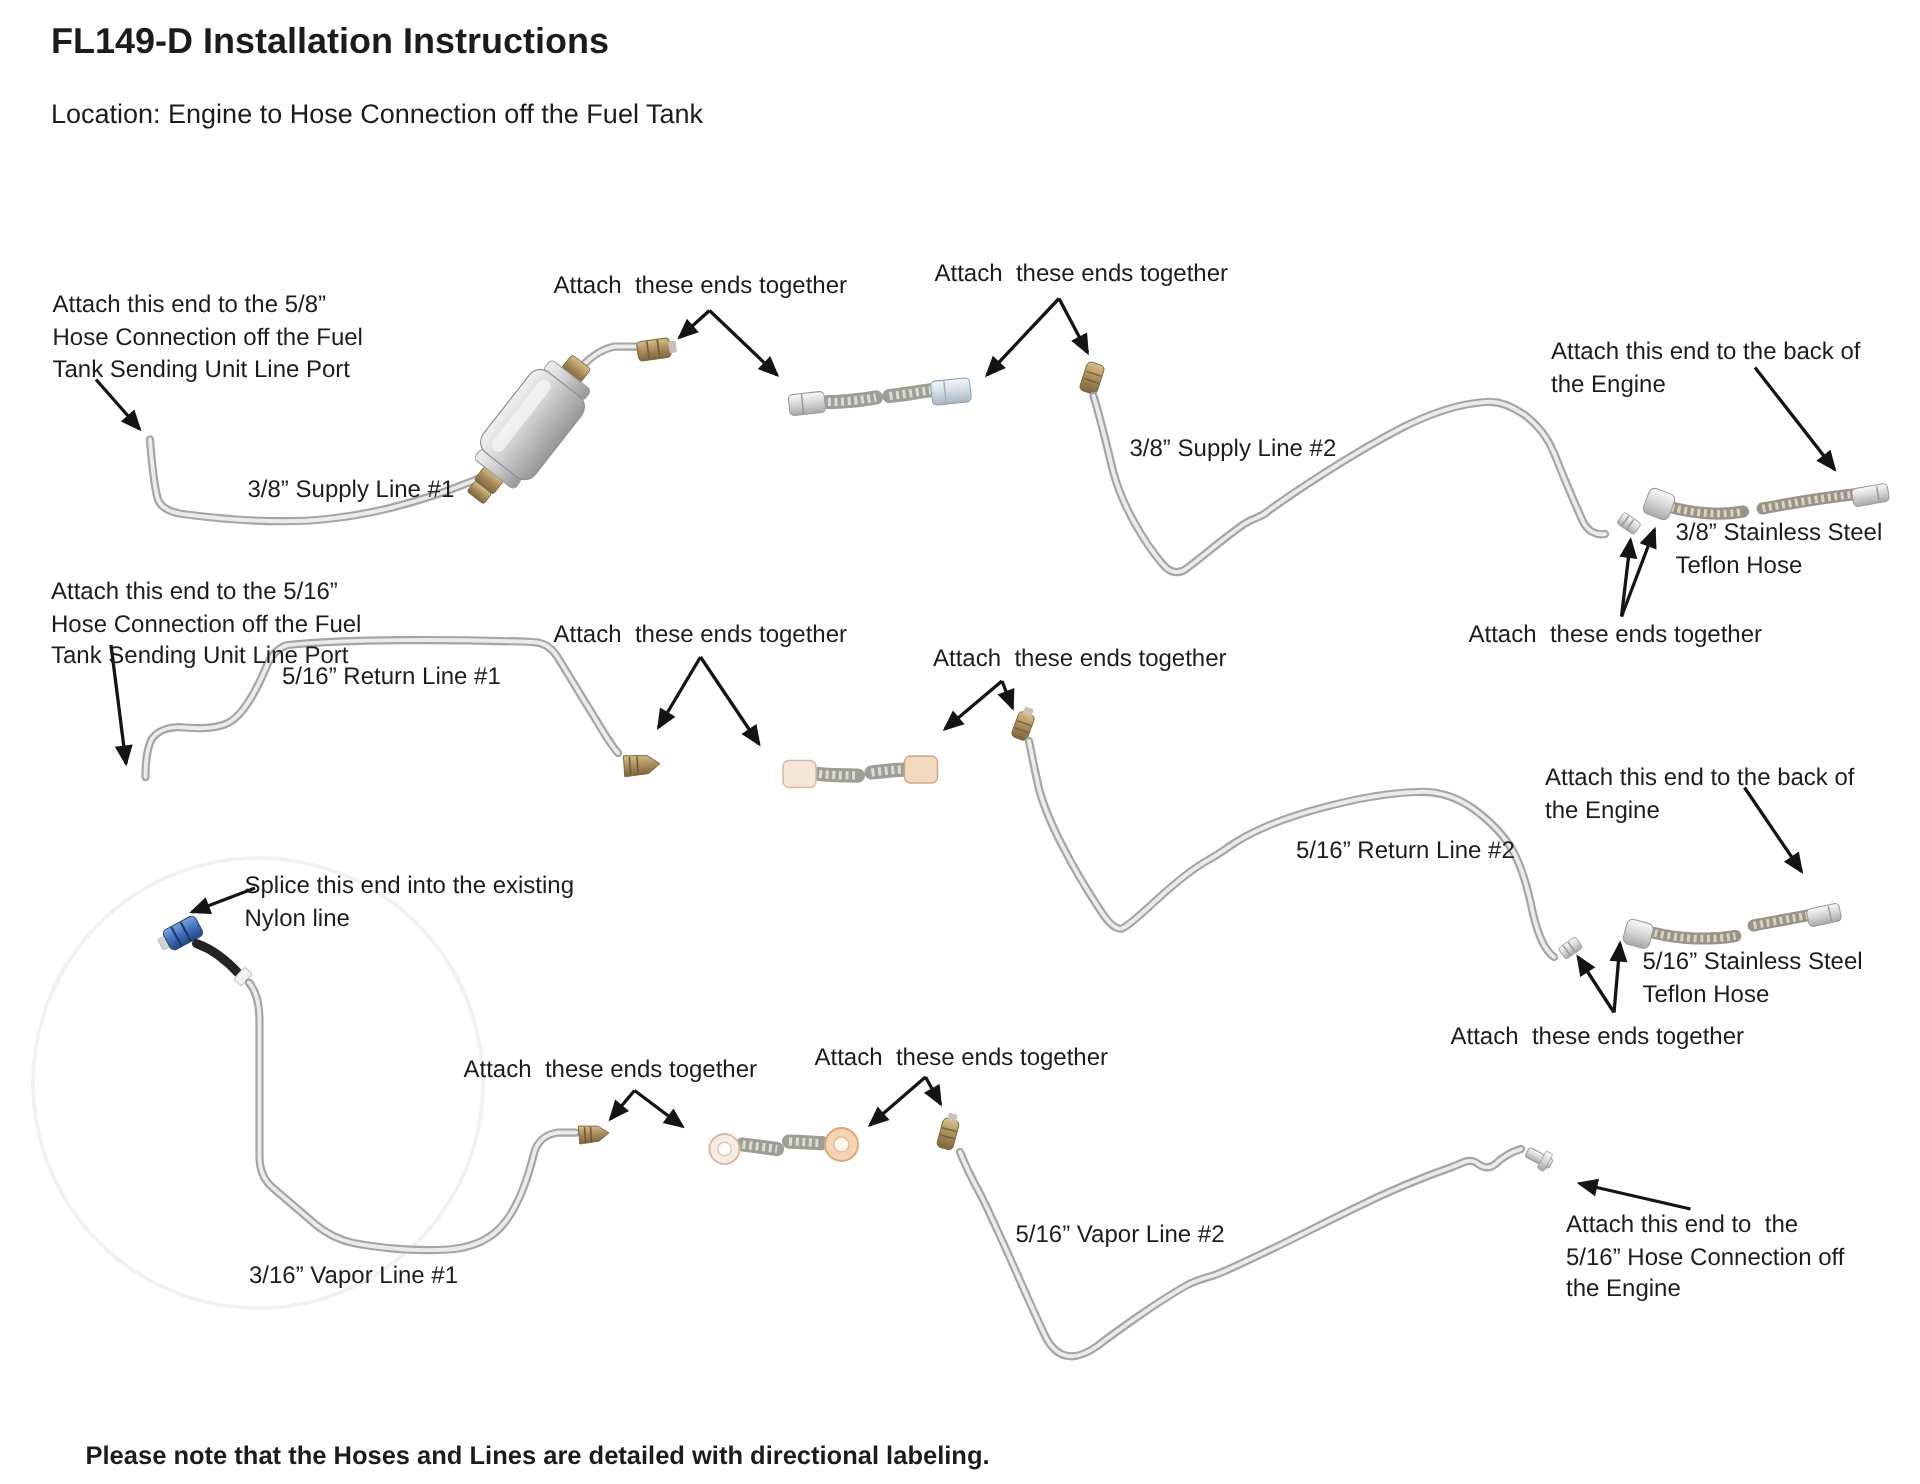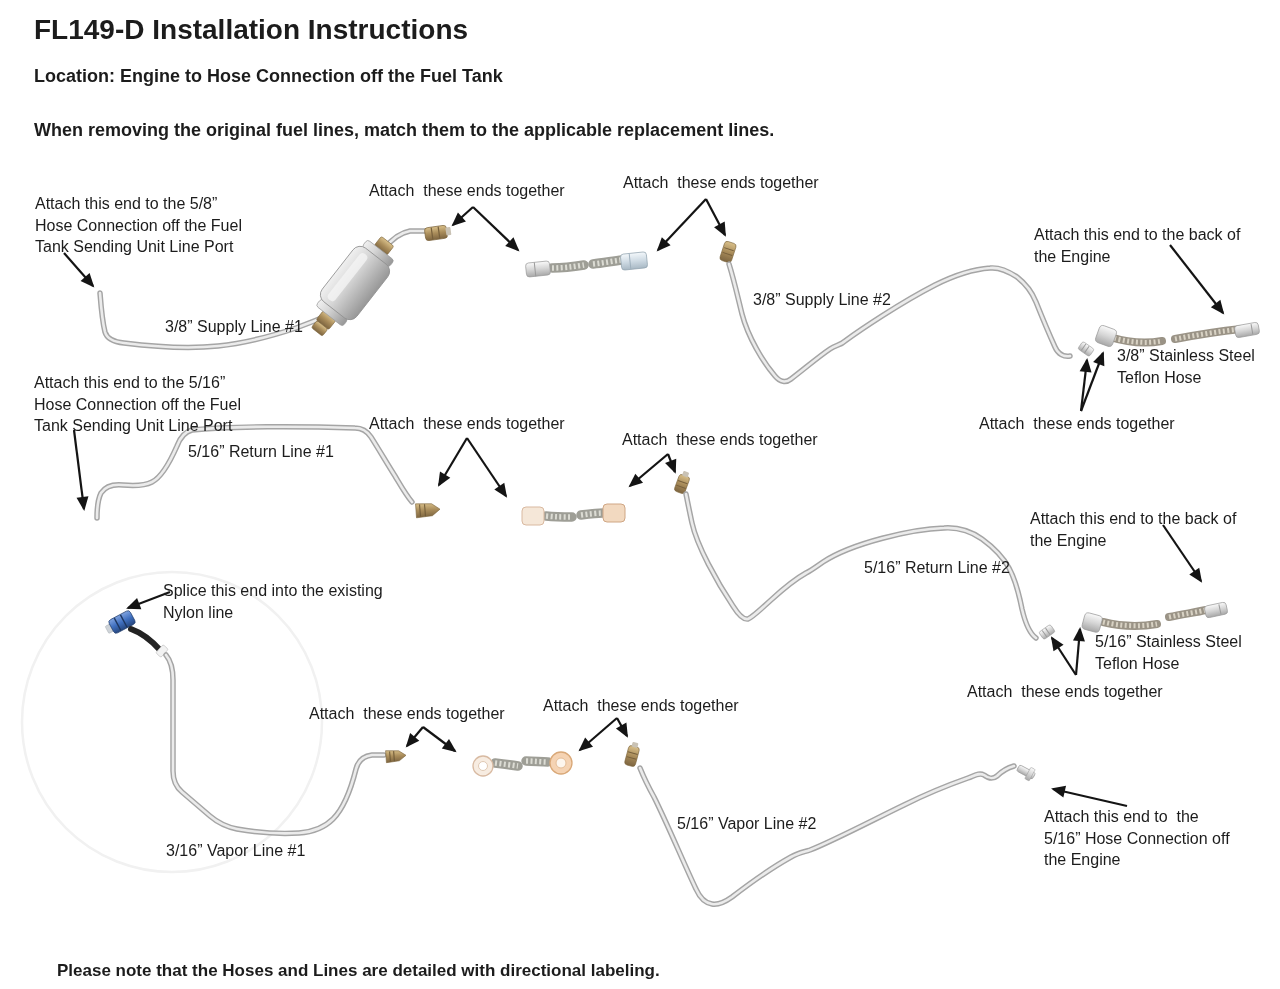--- a/index.html
+++ b/index.html
@@ -3,25 +3,25 @@
 <meta charset="utf-8">
 <style>
   html,body { margin:0; padding:0; background:#ffffff; }
   .canvas {
     position:relative; width:1280px; height:989px; background:#ffffff;
     font-family:"Liberation Sans", sans-serif; color:#1c1c1c; overflow:hidden;
   }
   .svg-layer { position:absolute; left:0; top:0; }
   .title {
     position:absolute; left:34px; top:14px;
-    font-size:28px; font-weight:bold; white-space:pre-wrap;
+    font-size:24px; font-weight:bold; white-space:pre-wrap;
   }
   .subhead {
     position:absolute; left:34px;
-    font-size:18px; font-weight:bold; white-space:pre-wrap;
+    font-size:18px; font-weight:normal; white-space:pre-wrap;
   }
   .lbl {
     position:absolute; font-size:16px; line-height:21.5px;
     white-space:pre-wrap; color:#1c1c1c;
   }
   .note {
     position:absolute; left:57px; top:913px;
     font-size:17px; font-weight:bold; line-height:23px; white-space:pre-wrap;
   }
   .to { fill:none; stroke:#a5a5a5; stroke-width:5.5; stroke-linecap:round; stroke-linejoin:round; }
@@ -273,36 +273,35 @@
       <path class="arr" marker-end="url(#ah)" d="M 423,727 L 407,746"></path>
       <path class="arr" marker-end="url(#ah)" d="M 423,727 L 455,751"></path>
       <path class="arr" marker-end="url(#ah)" d="M 617,718 L 580,750"></path>
       <path class="arr" marker-end="url(#ah)" d="M 617,718 L 627,736"></path>
       <path class="arr" marker-end="url(#ah)" d="M 1127,806 L 1053,789"></path>
     </g>
   </svg>
 
   <div class="title">FL149-D Installation Instructions</div>
   <div class="subhead" style="top:66px">Location: Engine to Hose Connection off the Fuel Tank</div>
-  <div class="subhead" style="top:120px">When removing the original fuel lines, match them to the applicable replacement lines.</div>
 
   <div class="lbl" style="left:35px; top:193px">Attach this end to the 5/8”
 Hose Connection off the Fuel
 Tank Sending Unit Line Port</div>
   <div class="lbl" style="left:369px; top:180px">Attach  these ends together</div>
   <div class="lbl" style="left:623px; top:172px">Attach  these ends together</div>
   <div class="lbl" style="left:1034px; top:224px">Attach this end to the back of
 the Engine</div>
   <div class="lbl" style="left:753px; top:289px">3/8” Supply Line #2</div>
   <div class="lbl" style="left:165px; top:316px">3/8” Supply Line #1</div>
   <div class="lbl" style="left:1117px; top:345px">3/8” Stainless Steel
 Teflon Hose</div>
   <div class="lbl" style="left:979px; top:413px">Attach  these ends together</div>
 
-  <div class="lbl" style="left:34px; top:372px">Attach this end to the 5/16”
+  <div class="lbl" style="left:34px; top:384px">Attach this end to the 5/16”
 Hose Connection off the Fuel
 Tank Sending Unit Line Port</div>
   <div class="lbl" style="left:369px; top:413px">Attach  these ends together</div>
   <div class="lbl" style="left:188px; top:441px">5/16” Return Line #1</div>
   <div class="lbl" style="left:622px; top:429px">Attach  these ends together</div>
   <div class="lbl" style="left:1030px; top:508px">Attach this end to the back of
 the Engine</div>
   <div class="lbl" style="left:864px; top:557px">5/16” Return Line #2</div>
   <div class="lbl" style="left:1095px; top:631px">5/16” Stainless Steel
 Teflon Hose</div>

